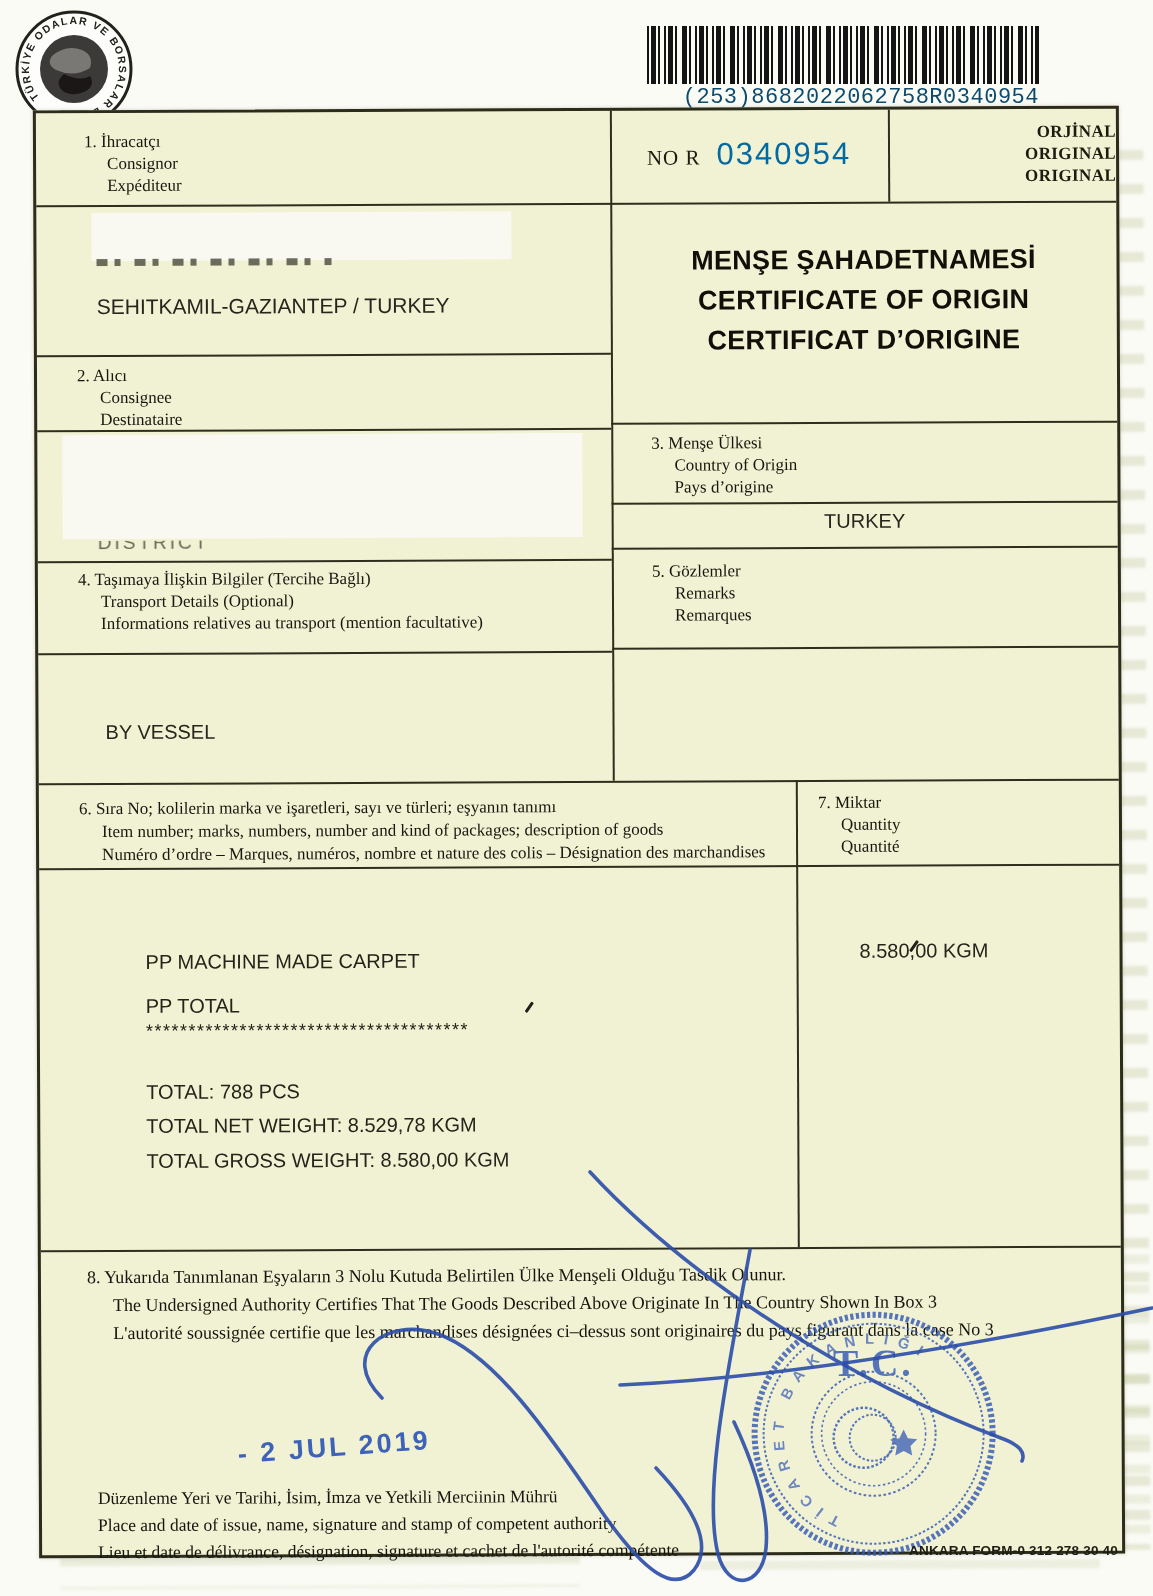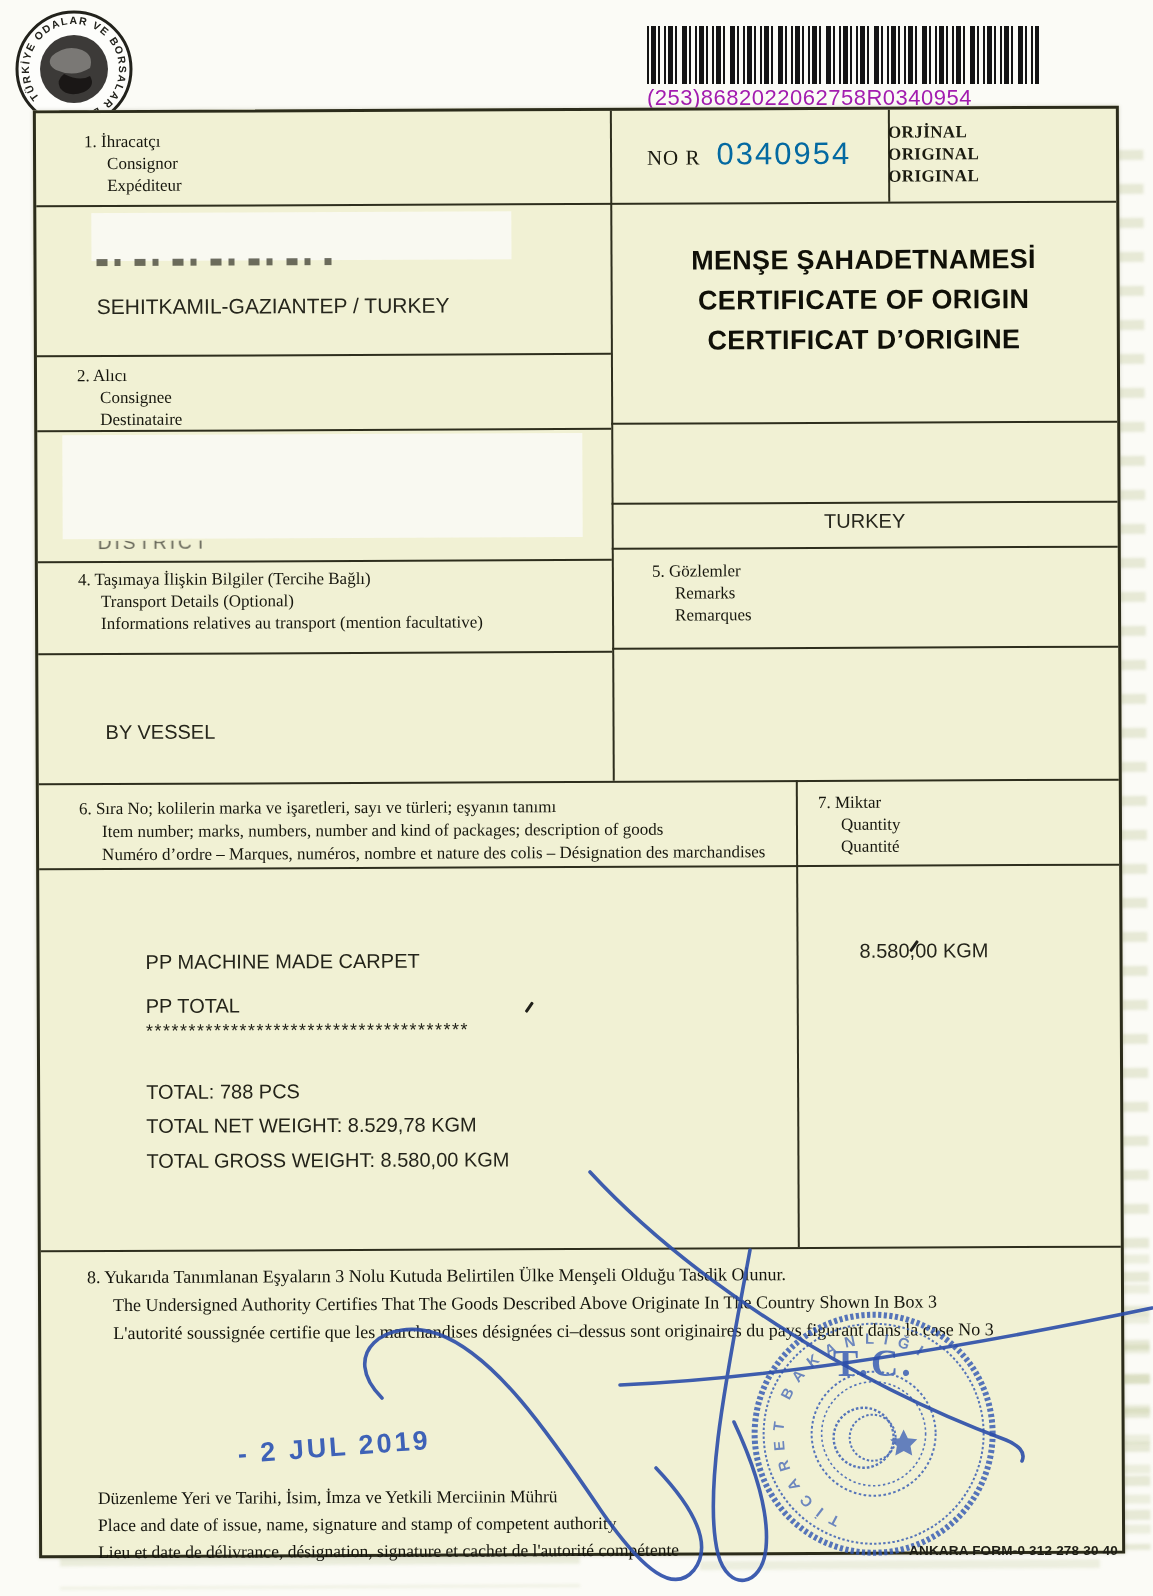--- a/index.html
+++ b/index.html
@@ -19,22 +19,22 @@
       #141414 0 2px, transparent 2px 4px,
       #141414 4px 9px, transparent 9px 11px,
       #141414 11px 13px, transparent 13px 17px,
       #141414 17px 19px, transparent 19px 21px,
       #141414 21px 26px, transparent 26px 28px,
       #141414 28px 30px, transparent 30px 35px,
       #141414 35px 40px, transparent 40px 42px,
       #141414 42px 44px, transparent 44px 48px);
   }
   #barcode-number{
-    left:647px;top:85px;width:392px;text-align:left;
-    font-family:Liberation Sans, sans-serif;font-size:22px;color:#a21caf;
+    left:647px;top:85px;width:392px;text-align:right;
+    font-family:Liberation Mono, monospace;font-size:22px;color:#0c4a6e;
     letter-spacing:.5px;
   }
 
   
   #form{
     left:36px;top:108px;width:1080px;height:1442px;
     background:#f1f1d4;
     border:3px solid #2c2c1b;
     transform:rotate(-.25deg);
     box-shadow:0 0 4px rgba(90,90,60,.25);
@@ -49,21 +49,21 @@
   .fill{font-family:"Liberation Sans",sans-serif;color:#26261c;}
 
   #title-block{left:574px;top:130px;width:506px;text-align:center;
     font-family:"Liberation Sans",sans-serif;font-weight:bold;
     font-size:27px;line-height:40px;color:#101008;letter-spacing:.3px;}
 
   #no-box{left:574px;top:26px;width:278px;text-align:center;white-space:nowrap;}
   #no-prefix{font-size:21px;letter-spacing:1px;}
   #no-number{font-family:"Liberation Sans",sans-serif;font-size:31px;letter-spacing:2px;color:#0369a1;}
 
-  #copy-box{left:852px;top:12px;width:228px;text-align:left;
+  #copy-box{left:852px;top:12px;width:228px;text-align:right;
     font-weight:bold;font-size:17px;line-height:22px;letter-spacing:.4px;}
 
   
   .goods-line{font-family:"Liberation Sans",sans-serif;font-size:20px;color:#24241a;white-space:nowrap;}
   .stars{letter-spacing:1.5px;font-size:18px;}
 
   
   .cert-line{font-size:18px;line-height:28px;white-space:nowrap;color:#15150d;}
   .cert-line + .cert-line{margin-left:26px;}
 
@@ -200,20 +200,25 @@
   <div class="abs lbl" style="left:40px;top:252px;">
     <span class="ln">2. Alıcı</span>
     <span class="ln">Consignee</span>
     <span class="ln">Destinataire</span>
   </div>
   <div class="abs whiteout" style="left:25px;top:322px;width:520px;height:104px;"></div>
   <div id="box2-remnant" class="abs" style="left:60px;top:428px;width:260px;">
     <span>DISTRICT</span>
   </div>
 
+  <div class="abs lbl" style="left:614px;top:322px;">
+    <span class="ln">3. Menşe Ülkesi</span>
+    <span class="ln">Country of Origin</span>
+    <span class="ln">Pays d’origine</span>
+  </div>
   <div class="abs fill" style="left:574px;top:400px;width:506px;text-align:center;font-size:20px;">TURKEY</div>
 
   <div class="abs lbl" style="left:40px;top:456px;">
     <span class="ln">4. Taşımaya İlişkin Bilgiler (Tercihe Bağlı)</span>
     <span class="ln">Transport Details (Optional)</span>
     <span class="ln">Informations relatives au transport (mention facultative)</span>
   </div>
   <div class="abs fill" style="left:67px;top:608px;font-size:20px;">BY VESSEL</div>
 
   <div class="abs lbl" style="left:614px;top:450px;">

